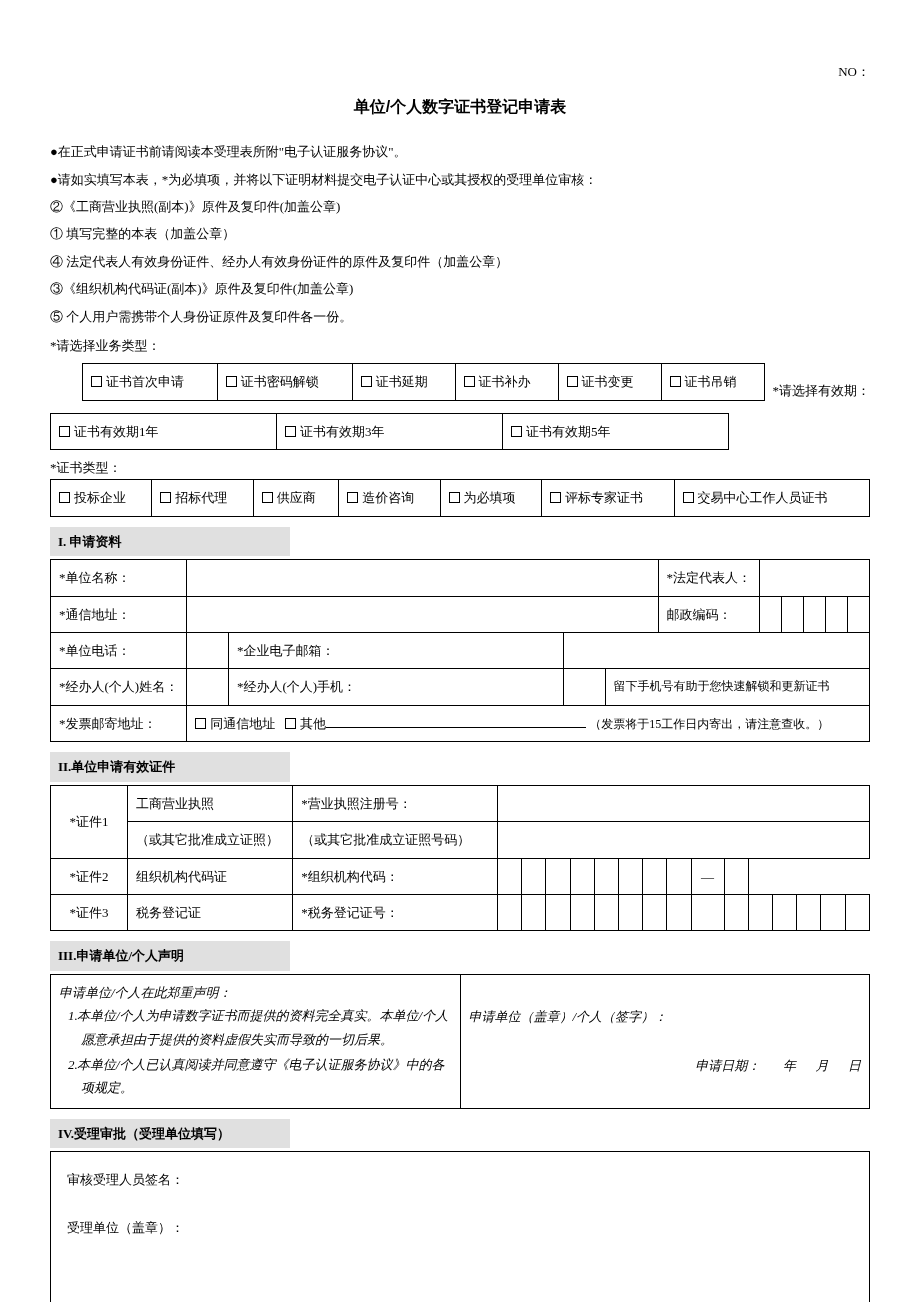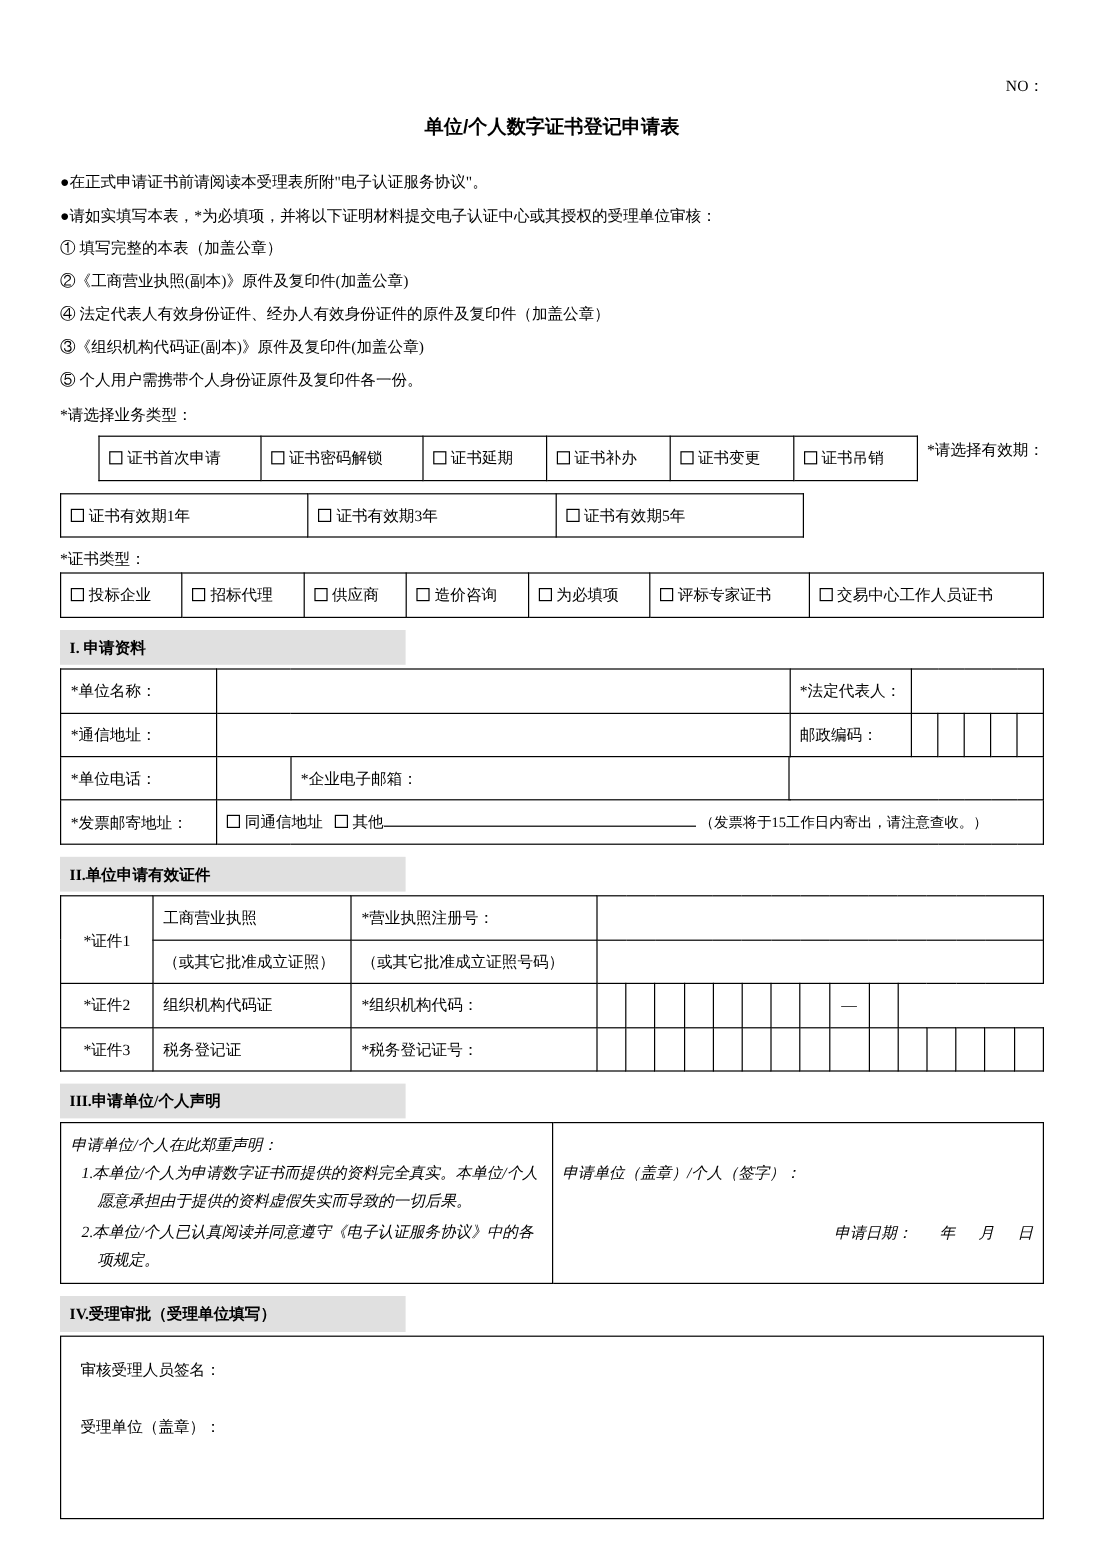--- a/index.html
+++ b/index.html
@@ -1,25 +1,25 @@
 <!DOCTYPE html>
 <html><head>
   <meta charset="utf-8">
   <style>
     * { box-sizing: border-box; margin: 0; padding: 0; }
     body { font-family: "SimSun", "宋体", serif; font-size: 13px; color: #000; background: #fff; width: 920px; padding: 60px 50px 40px 50px; line-height: 1.8; }
     .no-label { text-align: right; margin-bottom: 10px; }
     h1 { text-align: center; font-size: 16px; font-weight: bold; margin-bottom: 18px; font-family: "SimHei", "黑体", sans-serif; }
     .intro p { margin-bottom: 4px; }
     .inline-wrap { display: flex; align-items: flex-start; gap: 8px; margin-top: 6px; padding-left: 32px; }
-    .side-label { white-space: nowrap; margin-top: 0; }
+    .side-label { white-space: nowrap; margin-top: 16px; }
     table { border-collapse: collapse; width: 100%; }
     table.bordered td, table.bordered th { border: 1px solid #000; padding: 6px 8px; vertical-align: middle; }
     .opt-row td { text-align: left; padding: 8px 10px; white-space: nowrap; }
-    .section-header { background: #e0e0e0; font-weight: bold; padding: 3px 8px; margin-top: 10px; margin-bottom: 3px; display: inline-block; width: 288px; }
+    .section-header { background: #e0e0e0; font-weight: bold; padding: 3px 8px; margin-top: 10px; margin-bottom: 3px; display: inline-block; width: 240px; }
     .chk { display: inline-block; width: 11px; height: 11px; border: 1px solid #000; margin-right: 4px; vertical-align: -1px; }
     .blank { display: inline-block; border-bottom: 1px solid #000; min-width: 80px; height: 1em; vertical-align: baseline; }
     .sm-cell { width: 22px; }
     .label-col { white-space: nowrap; }
     .note { font-size: 12px; }
     .decl-table td { vertical-align: top; padding: 8px 12px; font-style: italic; }
     .decl-table ol { padding-left: 22px; }
     .decl-table li { text-indent: -4px; margin-bottom: 2px; }
     .date-row { text-align: right; margin-top: 26px; }
     .sig-box { border: 1px solid #000; padding: 16px 16px 40px 16px; }
@@ -32,22 +32,22 @@
 
 
 
 <div class="no-label">NO：</div>
 
 <h1>单位/个人数字证书登记申请表</h1>
 
 <div class="intro">
   <p>●在正式申请证书前请阅读本受理表所附"电子认证服务协议"。</p>
   <p>●请如实填写本表，*为必填项，并将以下证明材料提交电子认证中心或其授权的受理单位审核：</p>
+  <p>②《工商营业执照(副本)》原件及复印件(加盖公章)</p>
   <p>① 填写完整的本表（加盖公章）</p>
-  <p>②《工商营业执照(副本)》原件及复印件(加盖公章)</p>
   <p>④ 法定代表人有效身份证件、经办人有效身份证件的原件及复印件（加盖公章）</p>
   <p>③《组织机构代码证(副本)》原件及复印件(加盖公章)</p>
   <p>⑤ 个人用户需携带个人身份证原件及复印件各一份。</p>
 </div>
 
 <p class="mt6">*请选择业务类型：</p>
 <div class="inline-wrap">
   <table class="bordered opt-row" style="flex:1">
     <tbody>
         <tr>
@@ -56,21 +56,21 @@
       <td><span class="chk"></span><span>证书延期</span></td>
       <td><span class="chk"></span><span>证书补办</span></td>
       <td><span class="chk"></span><span>证书变更</span></td>
       <td><span class="chk"></span><span>证书吊销</span></td>
     </tr>
   </tbody>
     </table>
   <div class="side-label">*请选择有效期：</div>
 </div>
 
-<table class="bordered opt-row mt10" style="width:620px">
+<table class="bordered opt-row mt10" style="width:679px">
   <tbody>
       <tr>
     <td><span class="chk"></span><span>证书有效期1年</span></td>
     <td><span class="chk"></span><span>证书有效期3年</span></td>
     <td><span class="chk"></span><span>证书有效期5年</span></td>
   </tr>
 </tbody>
   </table>
 
 <p class="mt6">*证书类型：</p>
@@ -105,20 +105,27 @@
     <td class="sm-cell"></td>
     <td class="sm-cell"></td>
     <td class="sm-cell"></td>
     <td class="sm-cell"></td>
   </tr>
   <tr>
     <td class="label-col">*单位电话：</td>
     <td colspan="4"></td>
     <td class="label-col" colspan="2">*企业电子邮箱：</td>
     <td colspan="13"></td>
+  </tr>
+  <tr>
+    <td class="label-col">*经办人(个人)姓名：</td>
+    <td colspan="4"></td>
+    <td class="label-col" colspan="2">*经办人(个人)手机：</td>
+    <td colspan="5"></td>
+    <td colspan="8" class="note">留下手机号有助于您快速解锁和更新证书</td>
   </tr>
   <tr>
     <td class="label-col">*发票邮寄地址：</td>
     <td colspan="19">
       <span class="chk"></span><span>同通信地址</span>&nbsp;&nbsp;
       <span class="chk"></span><span>其他</span><span class="blank" style="min-width:260px"></span>
       <span class="note">（发票将于15工作日内寄出，请注意查收。）</span>
     </td>
   </tr>
 </tbody>

